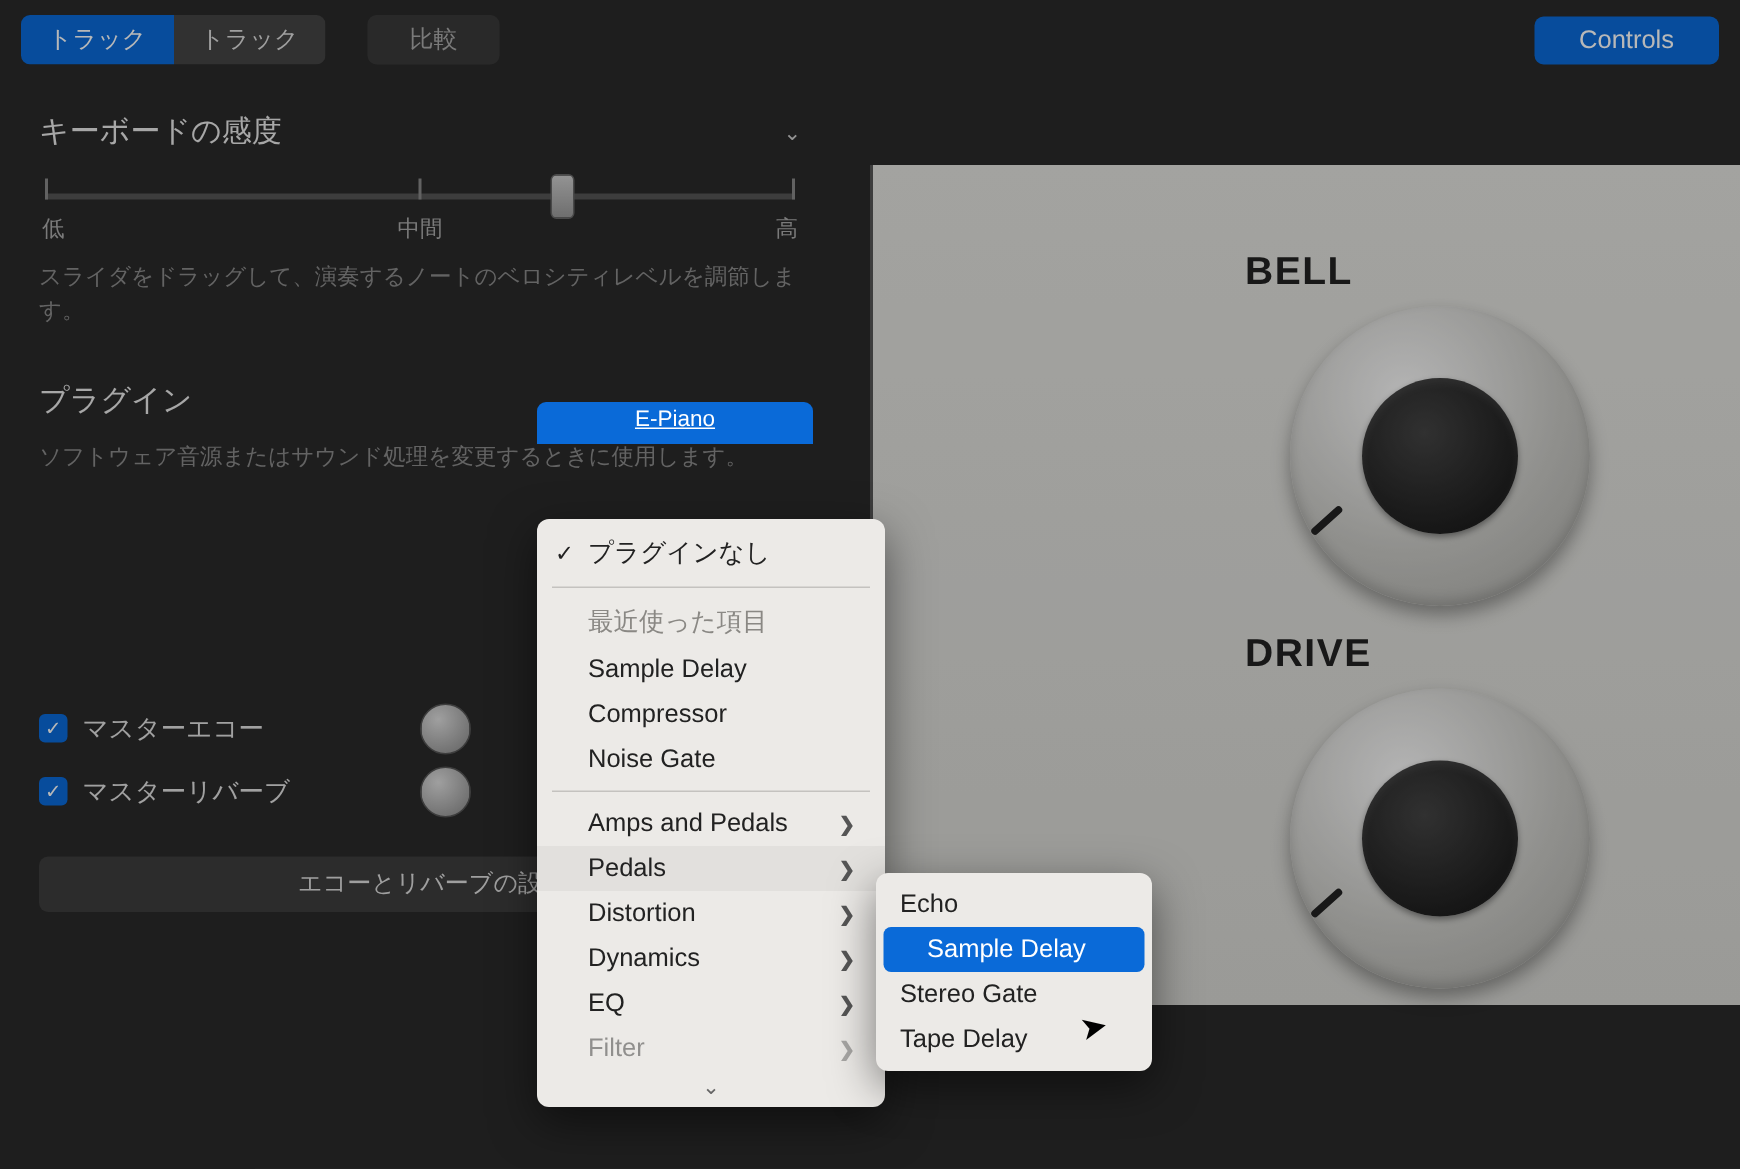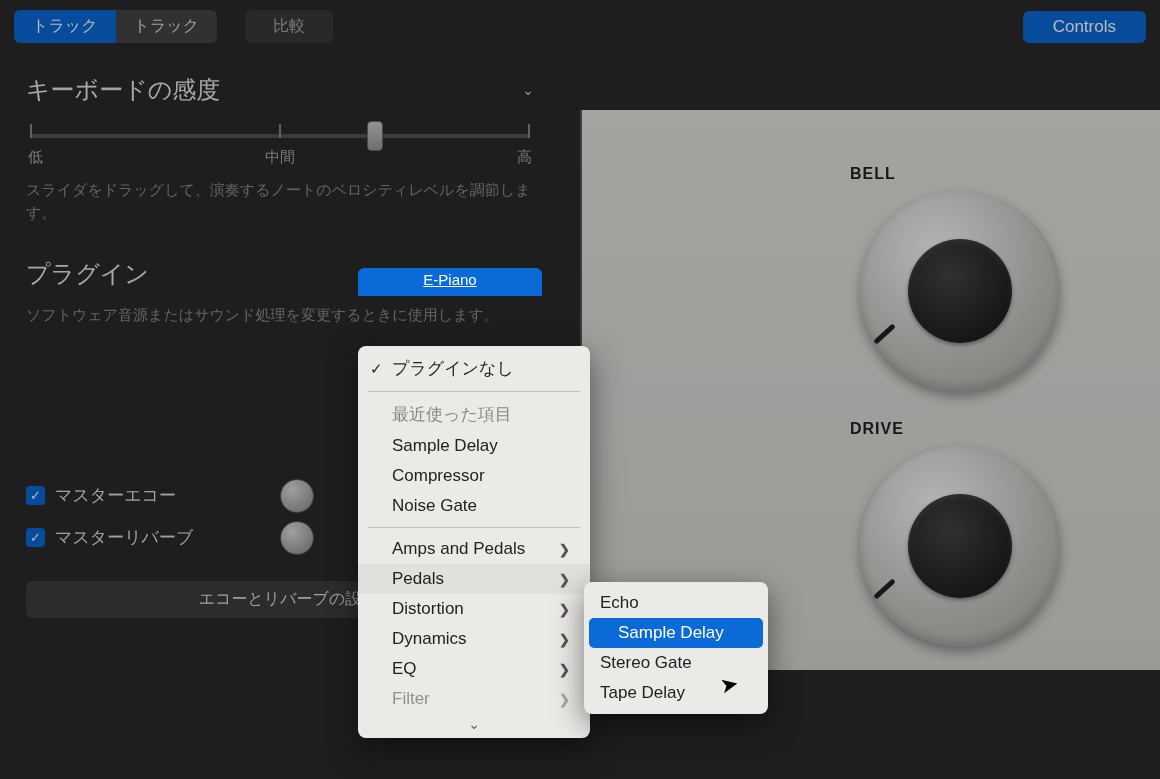--- a/index.html
+++ b/index.html
@@ -7,21 +7,21 @@
 
 .top-bar { display: flex; align-items: center; padding: 10px 14px; gap: 8px; }
 .seg-group { display: flex; border-radius: 6px; overflow: hidden; }
 .seg-btn { padding: 6px 18px; font-size: 16px; color: #ddd; background: #444; border: none; cursor: pointer; }
 .seg-btn.active { background: #0a6ad8; color: #fff; }
 .compare-btn { margin-left: 20px; padding: 6px 28px; font-size: 16px; color: #aaa; background: #3a3a3a; border: none; border-radius: 6px; cursor: pointer; }
 .controls-btn { margin-left: auto; padding: 6px 30px; font-size: 17px; color: #fff; background: #0a6ad8; border: none; border-radius: 6px; cursor: pointer; }
 
 .left-panel { position: absolute; left: 0; top: 54px; width: 560px; padding: 20px 26px; color: #ccc; }
 .section-head { display: flex; justify-content: space-between; align-items: center; margin-bottom: 14px; }
-.section-title { font-size: 24px; color: #e8e8e8; }
+.section-title { font-size: 20px; color: #e8e8e8; }
 .chevron { color: #ccc; font-size: 14px; cursor: pointer; }
 
 .slider-track { position: relative; height: 4px; background: #555; margin: 28px 4px 10px; }
 .slider-track::before, .slider-track::after, .tick-mid {
   content: ""; position: absolute; width: 2px; height: 14px; background: #888; top: -10px;
 }
 .slider-track::before { left: 0; }
 .slider-track::after { right: 0; }
 .tick-mid { left: 50%; transform: translateX(-50%); }
 .slider-knob { position: absolute; top: 50%; left: 69%; transform: translate(-50%, -50%); width: 16px; height: 30px; background: linear-gradient(#ccc, #999); border-radius: 4px; border: 1px solid #666; }
@@ -34,21 +34,21 @@
 .checkbox { width: 19px; height: 19px; background: #0a6ad8; border-radius: 4px; display: flex; align-items: center; justify-content: center; color: #fff; font-size: 13px; }
 .check-label { font-size: 17px; color: #e0e0e0; }
 .mini-knob { width: 34px; height: 34px; border-radius: 50%; background: radial-gradient(circle at 35% 30%, #ddd, #888); margin-left: auto; margin-right: 220px; border: 1px solid #555; }
 
 .echo-settings-btn { margin-top: 18px; padding: 8px 0; width: 100%; background: #3d3d3d; border: none; border-radius: 6px; color: #ddd; font-size: 16px; cursor: pointer; }
 
 .effects-panel { position: absolute; right: 0; top: 110px; width: 580px; height: 560px; background: linear-gradient(#e2e2de, #d6d6d2); border-left: 2px solid #555; }
 .knob-group { position: absolute; right: 70px; width: 260px; height: 260px; display: flex; flex-direction: column; align-items: center; }
 .knob-group.bell { top: 55px; }
 .knob-group.drive { top: 310px; }
-.knob-label { font-family: "Arial Black", Arial; font-weight: 800; font-size: 16px; letter-spacing: 1px; color: #222; margin-bottom: 8px; align-self: flex-start; margin-left: 20px; }
+.knob-label { font-family: "Arial Black", Arial; font-weight: 800; font-size: 26px; letter-spacing: 1px; color: #222; margin-bottom: 8px; align-self: flex-start; }
 .big-knob { width: 200px; height: 200px; border-radius: 50%; background: radial-gradient(circle at 38% 30%, #fafafa, #c8c8c4 55%, #a8a8a4); box-shadow: 0 6px 12px rgba(0,0,0,.35), inset 0 -4px 8px rgba(0,0,0,.15); position: relative; }
 .big-knob::after { content: ""; position: absolute; top: 50%; left: 50%; width: 104px; height: 104px; transform: translate(-50%, -50%); border-radius: 50%; background: radial-gradient(circle at 40% 35%, #444, #111); box-shadow: inset 0 3px 6px rgba(255,255,255,.1), 0 2px 4px rgba(0,0,0,.4); }
 .knob-tick { position: absolute; width: 5px; height: 26px; background: #222; border-radius: 3px; left: 22px; top: 130px; transform: rotate(48deg); }
 
 .menu { position: absolute; background: #eceae7; border-radius: 8px; box-shadow: 0 10px 30px rgba(0,0,0,.5); padding: 6px 0; font-size: 17px; color: #222; }
 .menu.main { left: 358px; top: 346px; width: 232px; }
 .menu.sub { left: 584px; top: 582px; width: 184px; }
 .menu-item { padding: 5px 20px 5px 34px; position: relative; cursor: default; display: flex; align-items: center; }
 .menu-item.highlight { background: #0a6ad8; color: #fff; border-radius: 5px; margin: 0 5px; padding-left: 29px; padding-right: 15px; }
 .menu-item.hover-row { background: rgba(0,0,0,.04); }

